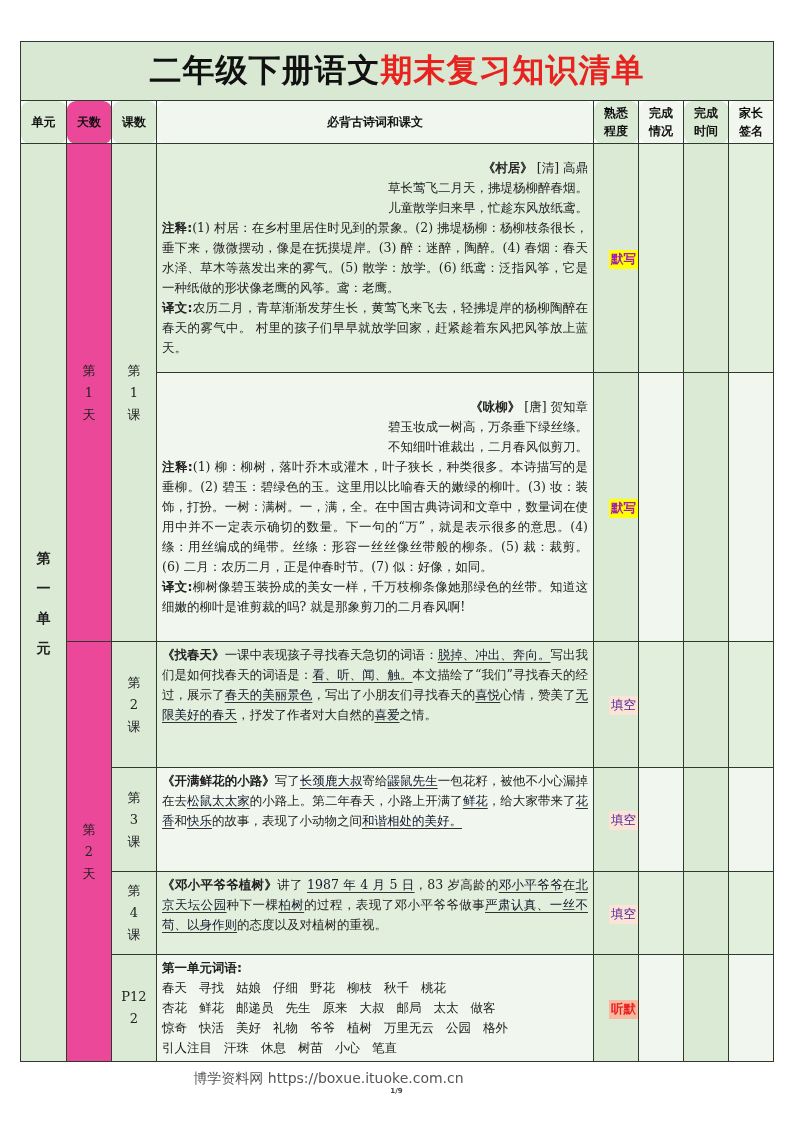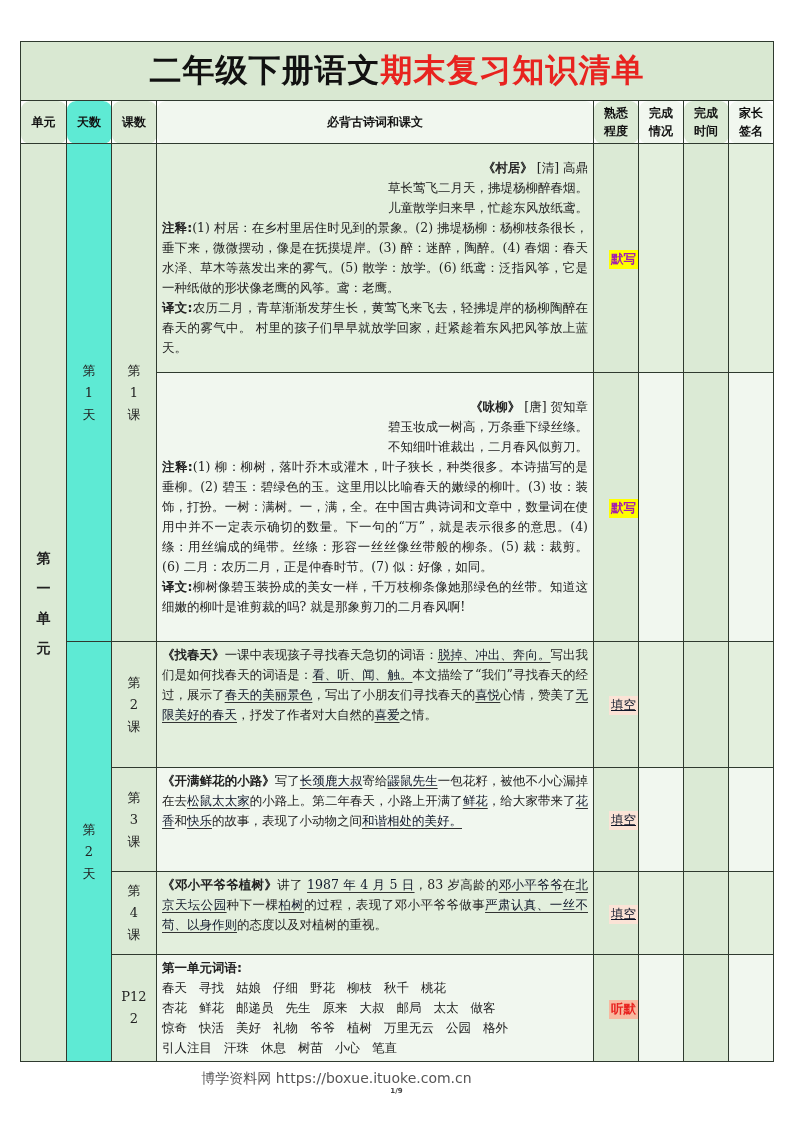--- a/index.html
+++ b/index.html
@@ -8,34 +8,34 @@
   .sheet { position: absolute; left: 20px; top: 41px; width: 754px; }
   table { border-collapse: collapse; width: 753px; table-layout: fixed; }
   td, th { border: 1px solid #2f3a2f; padding: 0; vertical-align: middle; }
   .title-cell { height: 58px; background: #d9e8d2; text-align: center;
     font-family: "DejaVu Sans", "Liberation Sans", sans-serif; font-weight: bold; font-size: 32px; letter-spacing: 1px; }
   .title-black { color: #111; }
   .title-red { color: #e8231f; }
   .hdr th { height: 42px; font-family: "DejaVu Sans", "Liberation Sans", sans-serif; font-weight: bold;
     font-size: 12px; line-height: 18px; color: #111; text-align: center; border-radius: 9px; }
   .bg-a { background: #dbead5; }
-  .bg-b { background: #5eead4; }
+  .bg-b { background: #ec4899; }
   .bg-c { background: #e3efdd; }
   .bg-d { background: #f1f7ef; }
   .vert { text-align: center; font-size: 13px; line-height: 22px; }
   .unit { font-family: "DejaVu Sans", "Liberation Sans", sans-serif; font-weight: bold; font-size: 14px; line-height: 30px; }
   .content { padding: 3px 5px; font-size: 12.5px; line-height: 20px; text-align: justify; }
   .center { text-align: right; }
   .bold { font-weight: bold; font-family: "DejaVu Sans", "Liberation Sans", sans-serif; }
   .hl { color: #0f172a; text-decoration: underline; text-decoration-color: #333; text-underline-offset: 3px; }
   .tag { display: inline-block; font-size: 12.5px; padding: 1px 2px; font-family: "DejaVu Sans", "Liberation Sans", sans-serif; }
   .tag-yellow { background: #ffff00; color: #a21caf; font-weight: bold; }
-  .tag-pink { background: #fbe3d6; color: #0f172a; text-decoration: underline; }
+  .tag-pink { background: #fbe3d6; color: #4c1d95; }
   .tag-salmon { background: #f8b9a0; color: #e8231f; font-weight: bold; }
-  .footer { position: absolute; top: 1070px; left: 16px; width: 641px; text-align: center;
+  .footer { position: absolute; top: 1070px; left: 8px; width: 641px; text-align: center;
     font-family: "DejaVu Sans", "Liberation Sans", sans-serif; font-size: 14px; color: #555; }
   .pageno { position: absolute; top: 1087px; left: 0; width: 793px; text-align: center;
     font-family: "DejaVu Sans", "Liberation Sans", sans-serif; font-size: 7px; color: #444; font-weight: bold; }
   .words span { margin-right: 12px; }
 </style>
 </head>
 <body>
 
 <div class="sheet">
 <table>

